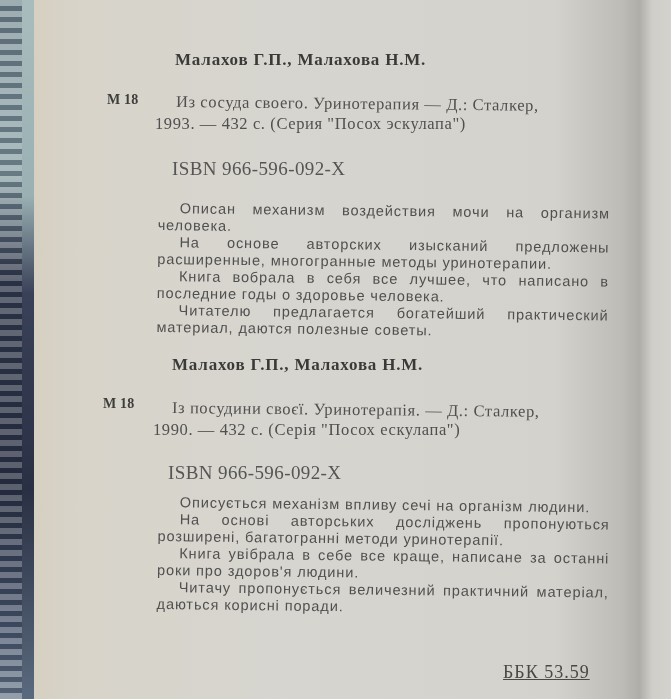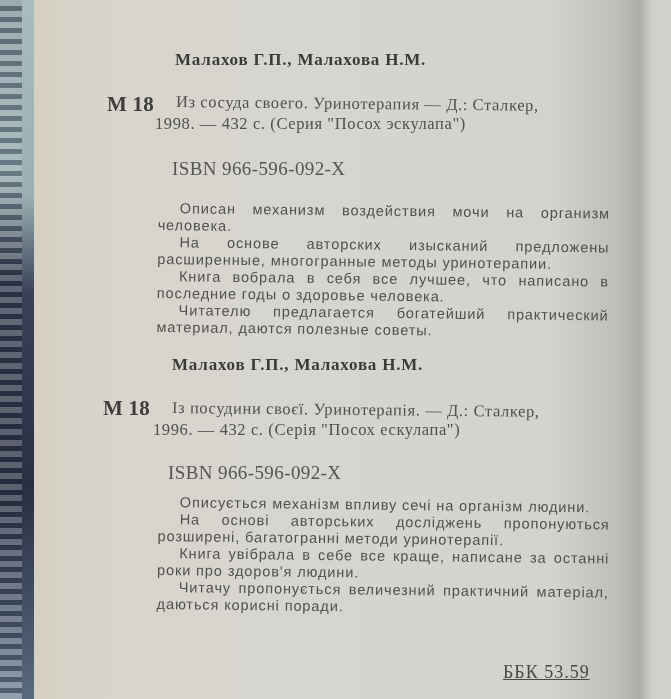--- a/index.html
+++ b/index.html
@@ -51,21 +51,21 @@
       letter-spacing: 0.2px;
       white-space: nowrap;
     }
     .authors {
       font-weight: bold;
       font-size: 17px;
       color: #3a3a38;
       letter-spacing: 0.8px;
     }
     .code {
-      font-size: 21px;
+      font-size: 14px;
       color: #3e3e3c;
       font-weight: bold;
     }
     .biblio {
       font-size: 16.5px;
       color: #505050;
       letter-spacing: 0.6px;
     }
     .isbn {
       font-size: 19px;
@@ -96,34 +96,34 @@
 <body>
 
 <div class="scene">
   <div class="cover-edge"></div>
   <div class="page"></div>
   <div class="page-right"></div>
 
   <div class="text authors" style="left:175px; top:50px;">Малахов Г.П., Малахова Н.М.</div>
   <div class="text code" style="left:107px; top:92px;">М 18</div>
   <div class="text biblio" style="left:176px; top:92px; transform:rotate(0.6deg); transform-origin:left;">Из сосуда своего. Уринотерапия — Д.:  Сталкер,</div>
-  <div class="text biblio" style="left:155px; top:114px;">1998. — 432 с. (Серия "Посох эскулапа")</div>
+  <div class="text biblio" style="left:155px; top:114px;">1993. — 432 с. (Серия "Посох эскулапа")</div>
   <div class="text isbn" style="left:172px; top:158px;">ISBN 966-596-092-Х</div>
 
   <div class="text abstract" style="left:158px; top:200px; transform:rotate(0.7deg); transform-origin:left top;">
     <p>Описан механизм воздействия мочи на организм человека.</p>
     <p>На основе авторских изысканий предложены расширенные, многогранные методы уринотерапии.</p>
     <p>Книга вобрала в себя все лучшее, что написано в последние годы о здоровье человека.</p>
     <p>Читателю предлагается богатейший практический материал, даются полезные советы.</p>
   </div>
 
   <div class="text authors" style="left:172px; top:355px;">Малахов Г.П., Малахова Н.М.</div>
   <div class="text code" style="left:103px; top:396px;">М 18</div>
   <div class="text biblio" style="left:172px; top:398px; transform:rotate(0.6deg); transform-origin:left;">Із посудини своєї. Уринотерапія. — Д.:  Сталкер,</div>
-  <div class="text biblio" style="left:153px; top:420px;">1996. — 432 с. (Серія "Посох ескулапа")</div>
+  <div class="text biblio" style="left:153px; top:420px;">1990. — 432 с. (Серія "Посох ескулапа")</div>
   <div class="text isbn" style="left:168px; top:462px;">ISBN 966-596-092-Х</div>
 
   <div class="text abstract" style="left:158px; top:494px; transform:rotate(0.7deg); transform-origin:left top;">
     <p>Описується механізм впливу сечі на організм людини.</p>
     <p>На основі авторських досліджень пропонуються розширені, багатогранні методи уринотерапії.</p>
     <p>Книга увібрала в себе все краще, написане за останні роки про здоров'я людини.</p>
     <p>Читачу пропонується величезний практичний матеріал, даються корисні поради.</p>
   </div>
 
   <div class="text bbk" style="left:503px; top:662px;text-decoration:underline;">ББК 53.59</div>

